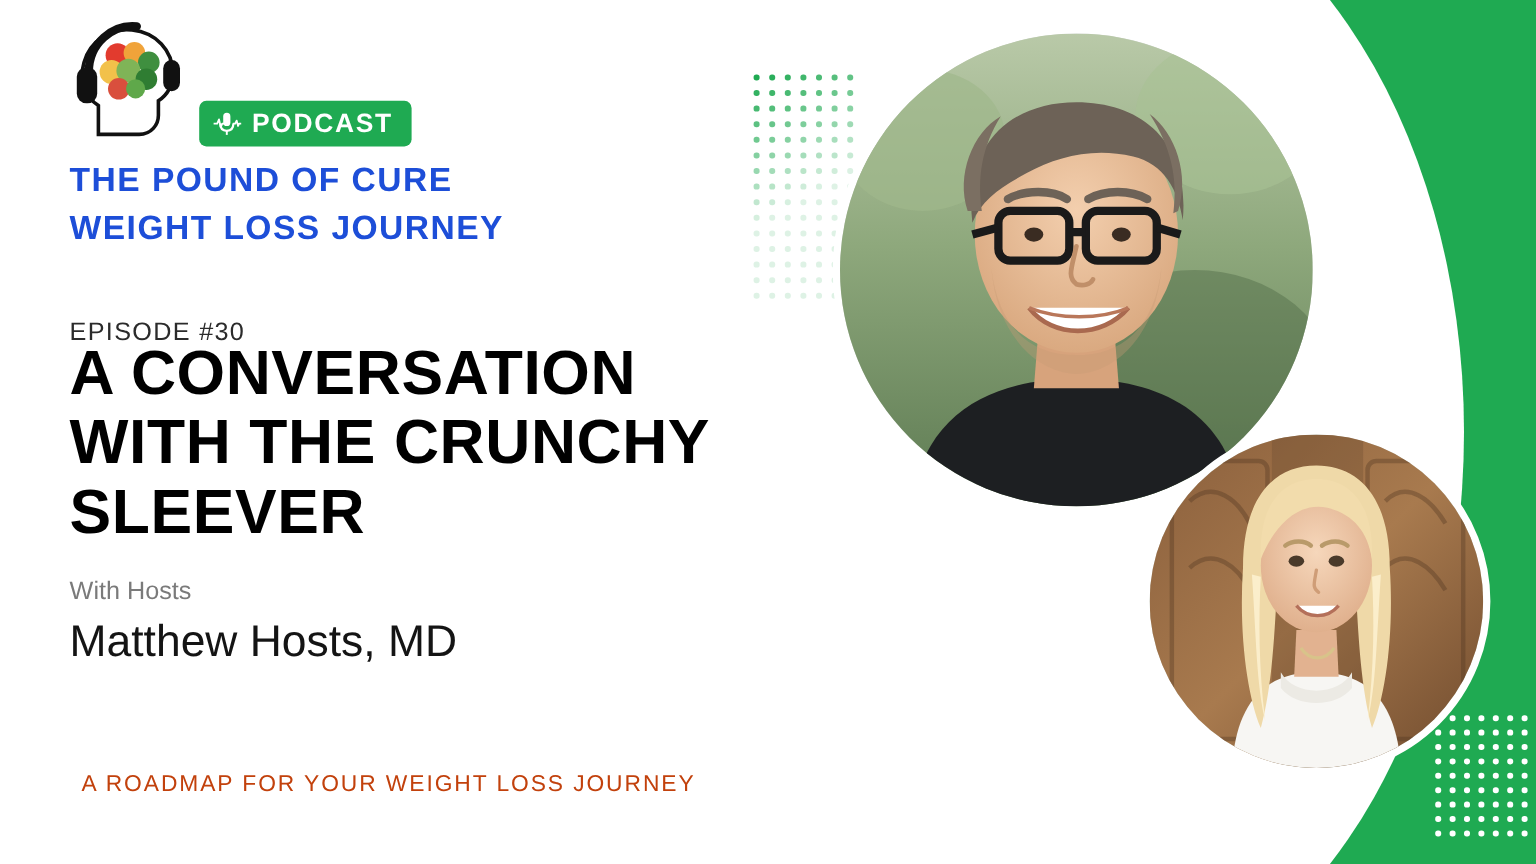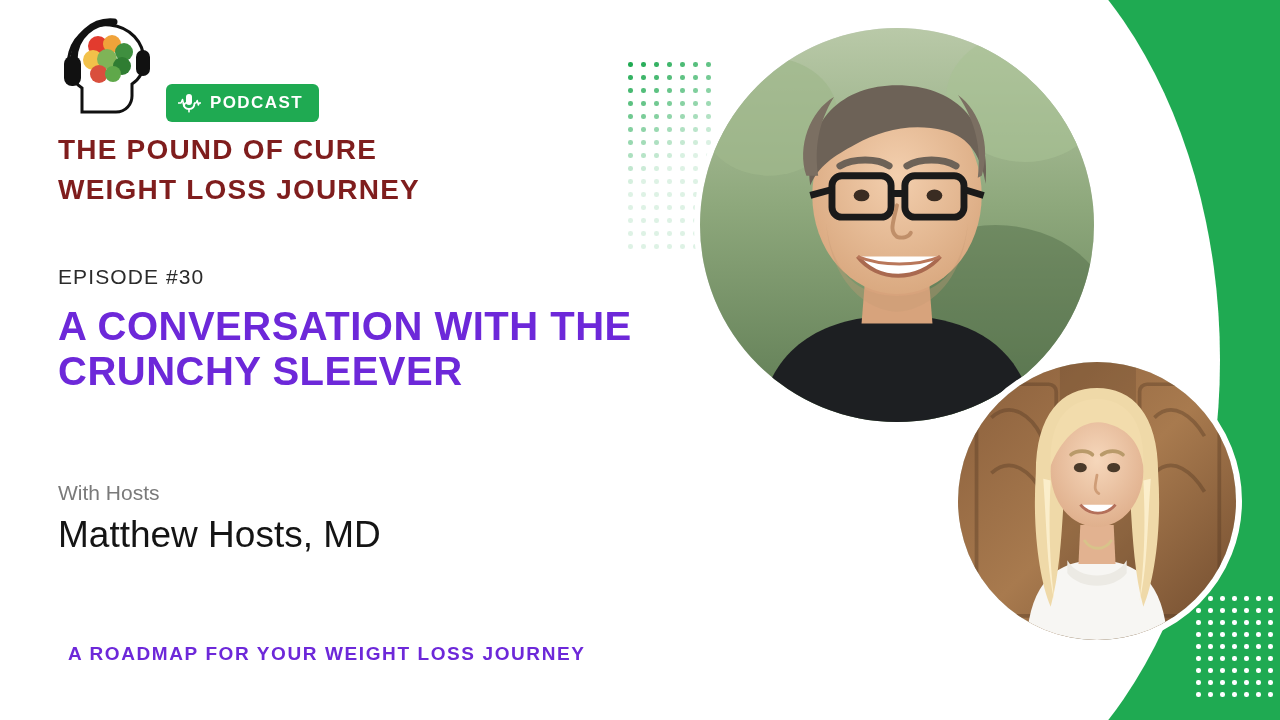--- a/index.html
+++ b/index.html
@@ -34,52 +34,52 @@
 
   
   .logo{position:absolute;left:52px;top:14px;width:110px;height:110px;}
   .podcast-pill{
     position:absolute;left:166px;top:84px;
     background:#1faa52;color:#ffffff;border-radius:6px;
     height:38px;display:flex;align-items:center;gap:8px;
     padding:0 16px 0 10px;
   }
   .podcast-pill .pill-label{
-    font-size:17px;font-weight:bold;letter-spacing:1.4px;
+    font-size:22px;font-weight:bold;letter-spacing:1.4px;
   }
 
   .show-title{
     position:absolute;left:58px;top:130px;width:560px;
-    color:#7f1d1d;font-size:28px;font-weight:bold;
+    color:#1d4ed8;font-size:28px;font-weight:bold;
     letter-spacing:1.2px;line-height:1.42;
   }
 
   .episode-num{
     position:absolute;left:58px;top:265px;
     color:#2b2b2b;font-size:21px;letter-spacing:1.1px;
   }
 
   .episode-title{
-    position:absolute;left:58px;top:304px;width:580px;
-    color:#6d28d9;font-size:40px;font-weight:bold;
+    position:absolute;left:58px;top:282px;width:580px;
+    color:#000000;font-size:52px;font-weight:bold;
     line-height:1.12;letter-spacing:0.5px;
   }
 
   .with-hosts{
     position:absolute;left:58px;top:481px;
     color:#7a7a7a;font-size:21px;
   }
   .hosts{
     position:absolute;left:58px;top:512px;width:560px;
     color:#141414;font-size:37px;line-height:1.25;
   }
 
   .tagline{
     position:absolute;left:68px;top:643px;
-    color:#6d28d9;font-size:19px;letter-spacing:1.6px;font-weight:bold;
+    color:#c2410c;font-size:19px;letter-spacing:1.6px;font-weight:normal;
   }
 
   
   .photo{
     position:absolute;border-radius:50%;overflow:hidden;
     border:6px solid #ffffff;box-sizing:border-box;
     background:#cfd6cd;
   }
   .photo-main{left:694px;top:22px;width:406px;height:406px;}
   .photo-sub{left:952px;top:356px;width:290px;height:290px;}

